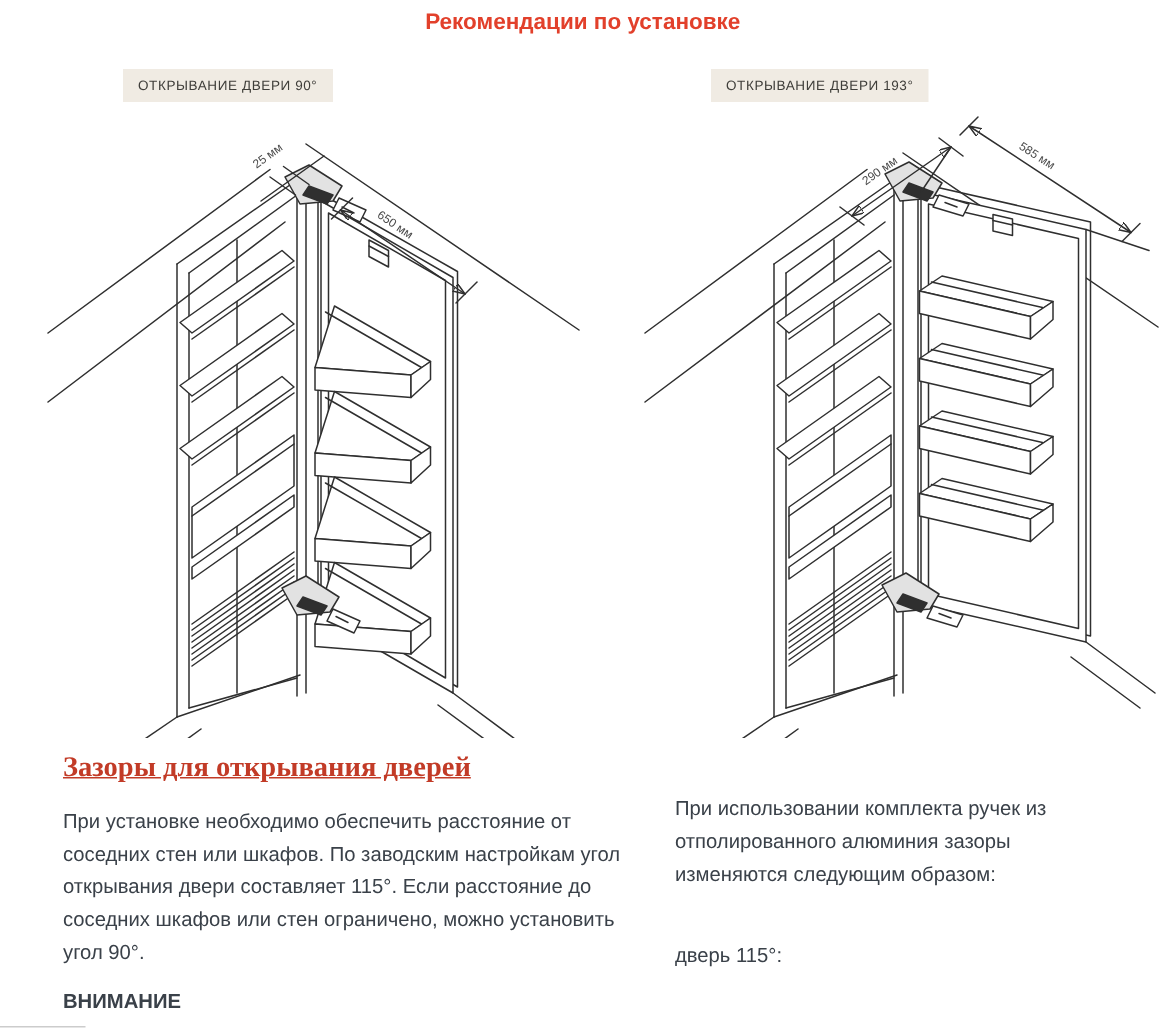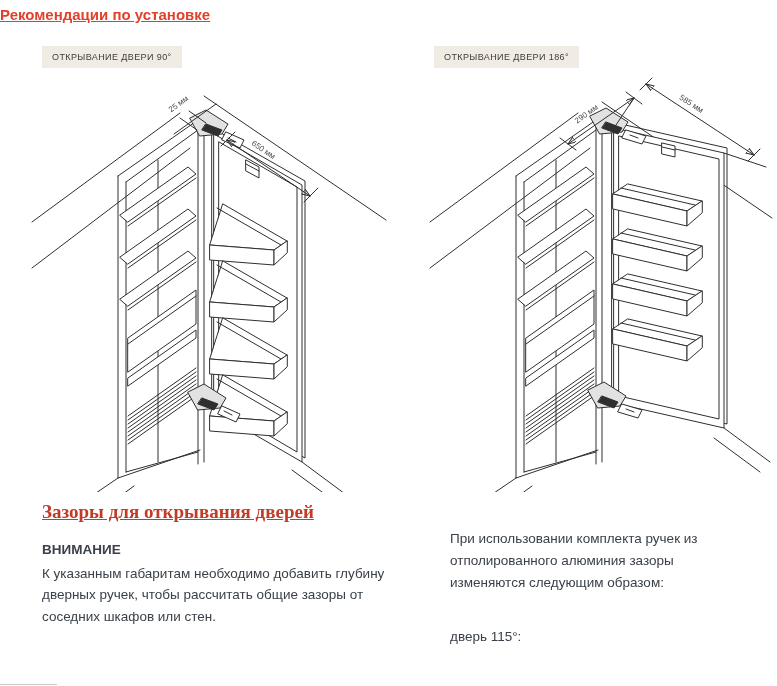--- a/index.html
+++ b/index.html
@@ -2,26 +2,26 @@
 <html><head>
 <meta charset="utf-8">
 <style>
   html,body{margin:0;padding:0;}
   body{
     width:777px;height:686px;position:relative;background:#ffffff;
     font-family:"Liberation Sans","DejaVu Sans",sans-serif;
     color:#3a4149;overflow:hidden;
   }
   .page-title{
-    position:absolute;top:6px;left:0;width:777px;
-    font-size:15px;font-weight:700;color:#e2402b;text-decoration:underline;
+    position:absolute;top:6px;left:0;width:777px;text-align:center;
+    font-size:15px;font-weight:700;color:#e2402b;
   }
   .badge{
     position:absolute;top:46px;background:#f0ebe3;color:#3f3e3a;
-    font-size:9px;letter-spacing:.4px;padding:6px 10px;white-space:nowrap;
+    font-size:9px;letter-spacing:.4px;padding:6px 10px;white-space:nowrap;margin-left:40px;
   }
   .badge.left{left:42px;}
   .badge.right{left:434px;}
   svg.diagram{position:absolute;top:72px;}
   svg.diagram.left{left:30px;}
   svg.diagram.right{left:428px;}
   svg.diagram path, svg.diagram polygon, svg.diagram line{
     stroke:#2f2f2f;stroke-width:1;fill:none;stroke-linecap:round;stroke-linejoin:round;
   }
   svg.diagram .white{fill:#ffffff;}
@@ -45,21 +45,21 @@
   .bottom-divider{
     position:absolute;left:0;top:684px;width:57px;height:1px;background:#cccccc;
   }
 </style>
 </head>
 <body>
 
 <div class="page-title">Рекомендации по установке</div>
 
 <div class="badge left">ОТКРЫВАНИЕ ДВЕРИ 90°</div>
-<div class="badge right">ОТКРЫВАНИЕ ДВЕРИ 186°</div>
+<div class="badge right">ОТКРЫВАНИЕ ДВЕРИ 193°</div>
 
 <svg class="diagram left" width="360" height="420" viewBox="0 0 360 420">
   <defs>
     <marker id="arwL" markerWidth="9" markerHeight="8" refX="8" refY="3" orient="auto-start-reverse" markerUnits="userSpaceOnUse">
       <path d="M0,0 L8,3 L0,6 Z" fill="#2f2f2f" stroke="none"></path>
     </marker>
   </defs>
   <g>
     <path d="M2,150 L150,41"></path>
     <path d="M2,196 L160,76"></path>
@@ -259,20 +259,21 @@
     <path d="M212,18 L224,6"></path>
     <path d="M320,89 L332,77"></path>
     <path d="M296,81 L338,95"></path>
     <path d="M218,12 L326,83" marker-start="url(#arwR)" marker-end="url(#arwR)"></path>
     <text x="262" y="34" text-anchor="middle" transform="rotate(33 262 34)">585 мм</text>
   </g>
 </svg>
 
 <div class="col left">
   <h2 class="section-heading">Зазоры для открывания дверей</h2>
+  <p>При установке необходимо обеспечить расстояние от соседних стен или шкафов. По заводским настройкам угол открывания двери составляет 115°. Если расстояние до соседних шкафов или стен ограничено, можно установить угол 90°.</p>
   <div class="warning-title">ВНИМАНИЕ</div>
   <p>К указанным габаритам необходимо добавить глубину дверных ручек, чтобы рассчитать общие зазоры от соседних шкафов или стен.</p>
 </div>
 
 <div class="col right">
   <div class="inner">
     <p>При использовании комплекта ручек из отполированного алюминия зазоры изменяются следующим образом:</p>
     <div class="spacer"></div>
     <div class="spacer"></div>
     <div>дверь 115°:</div>

